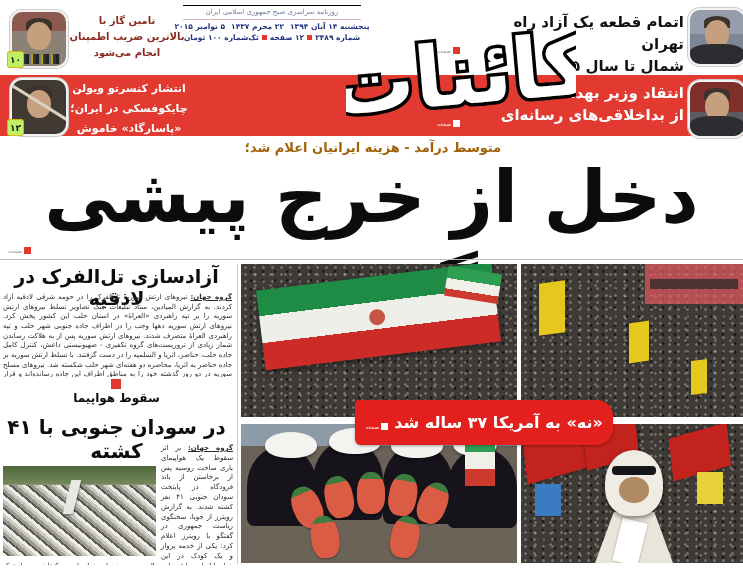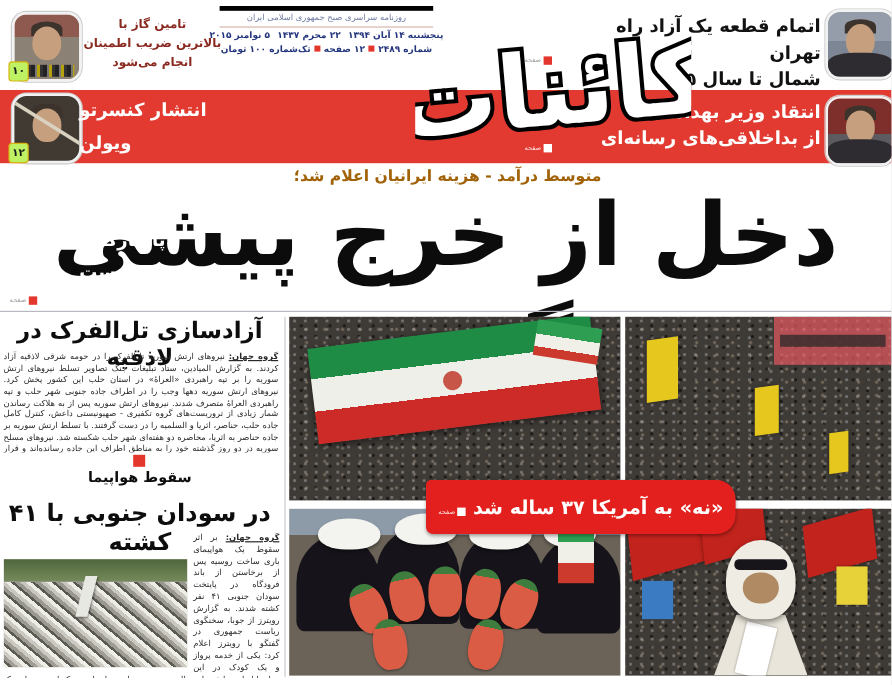--- a/index.html
+++ b/index.html
@@ -2,21 +2,21 @@
 <html lang="fa"><head>
 <meta charset="utf-8">
 <style>
   html,body{margin:0;padding:0;background:#e9e9e9;}
   .page{position:relative;width:743px;height:571px;background:#fff;overflow:hidden;
         font-family:"DejaVu Sans",sans-serif;direction:rtl;margin:0 auto;}
   .abs{position:absolute;}
 
   
   .dateline{left:183px;top:5px;width:178px;text-align:center;}
-  .dateline .l1{font-size:7px;color:#7d6f9d;border-bottom:1px solid #d8b7ae;border-top:4px solid #000000;
+  .dateline .l1{font-size:7px;color:#7d6f9d;border-bottom:1px solid #d8b7ae;border-top:1px solid #000000;
                 padding:2px 0 3px;color:#6f7aa0;}
   .dl-row{display:flex;justify-content:center;align-items:center;gap:3px;margin-top:2px;
           font-size:7.5px;font-weight:bold;color:#23357d;white-space:nowrap;}
   .rsq{display:inline-block;width:5px;height:5px;background:#e3362c;}
 
   .thumb{width:54px;height:54px;border-radius:12px;border:2px solid #f2f2f2;
          box-shadow:0 0 0 1px #ccc;overflow:hidden;position:absolute;}
   .thumb .face{position:absolute;left:50%;top:10px;width:24px;height:28px;margin-left:-12px;
                border-radius:50% 50% 46% 46%;background:#c69f7e;}
   .thumb .hair{position:absolute;left:50%;top:6px;width:26px;height:12px;margin-left:-13px;
@@ -39,21 +39,21 @@
   .tr-title{left:468px;top:12px;width:216px;text-align:right;font-size:15px;color:#121212;}
   .tl-title{left:66px;top:13px;width:122px;text-align:center;font-size:10px;color:#8a2a20;line-height:1.6;}
 
   .pageref{display:flex;align-items:center;gap:2px;font-size:5.5px;color:#9a9a9a;}
   .pageref .sq{width:7px;height:7px;background:#e3362c;display:inline-block;}
   .pageref.white{color:#ffe9e7;}
   .pageref.white .sq{background:#fff;}
 
   .redband{left:0;top:75px;width:743px;height:61px;background:#e23a30;}
   .br-title{left:468px;top:83px;width:216px;text-align:right;font-size:15px;color:#fff;}
-  .bl-title{left:66px;top:79px;width:126px;text-align:left;font-size:15px;color:#fff;line-height:1.8;}
+  .bl-title{left:66px;top:79px;width:126px;text-align:center;font-size:11px;color:#fff;line-height:1.8;}
 
   .masthead{left:346px;top:-8px;width:230px;height:170px;z-index:6;pointer-events:none;}
 
   
   .kicker{left:225px;top:140px;width:296px;text-align:center;font-size:13px;font-weight:bold;color:#a16207;}
   .headline{left:0;top:150px;width:743px;text-align:center;font-size:73px;font-weight:bold;
             color:#0c0c0c;line-height:1.3;letter-spacing:-1px;}
   .lead-ref{left:8px;top:247px;}
 
   .hrule{left:0;top:259px;width:743px;height:1px;background:#b9b9c2;}

